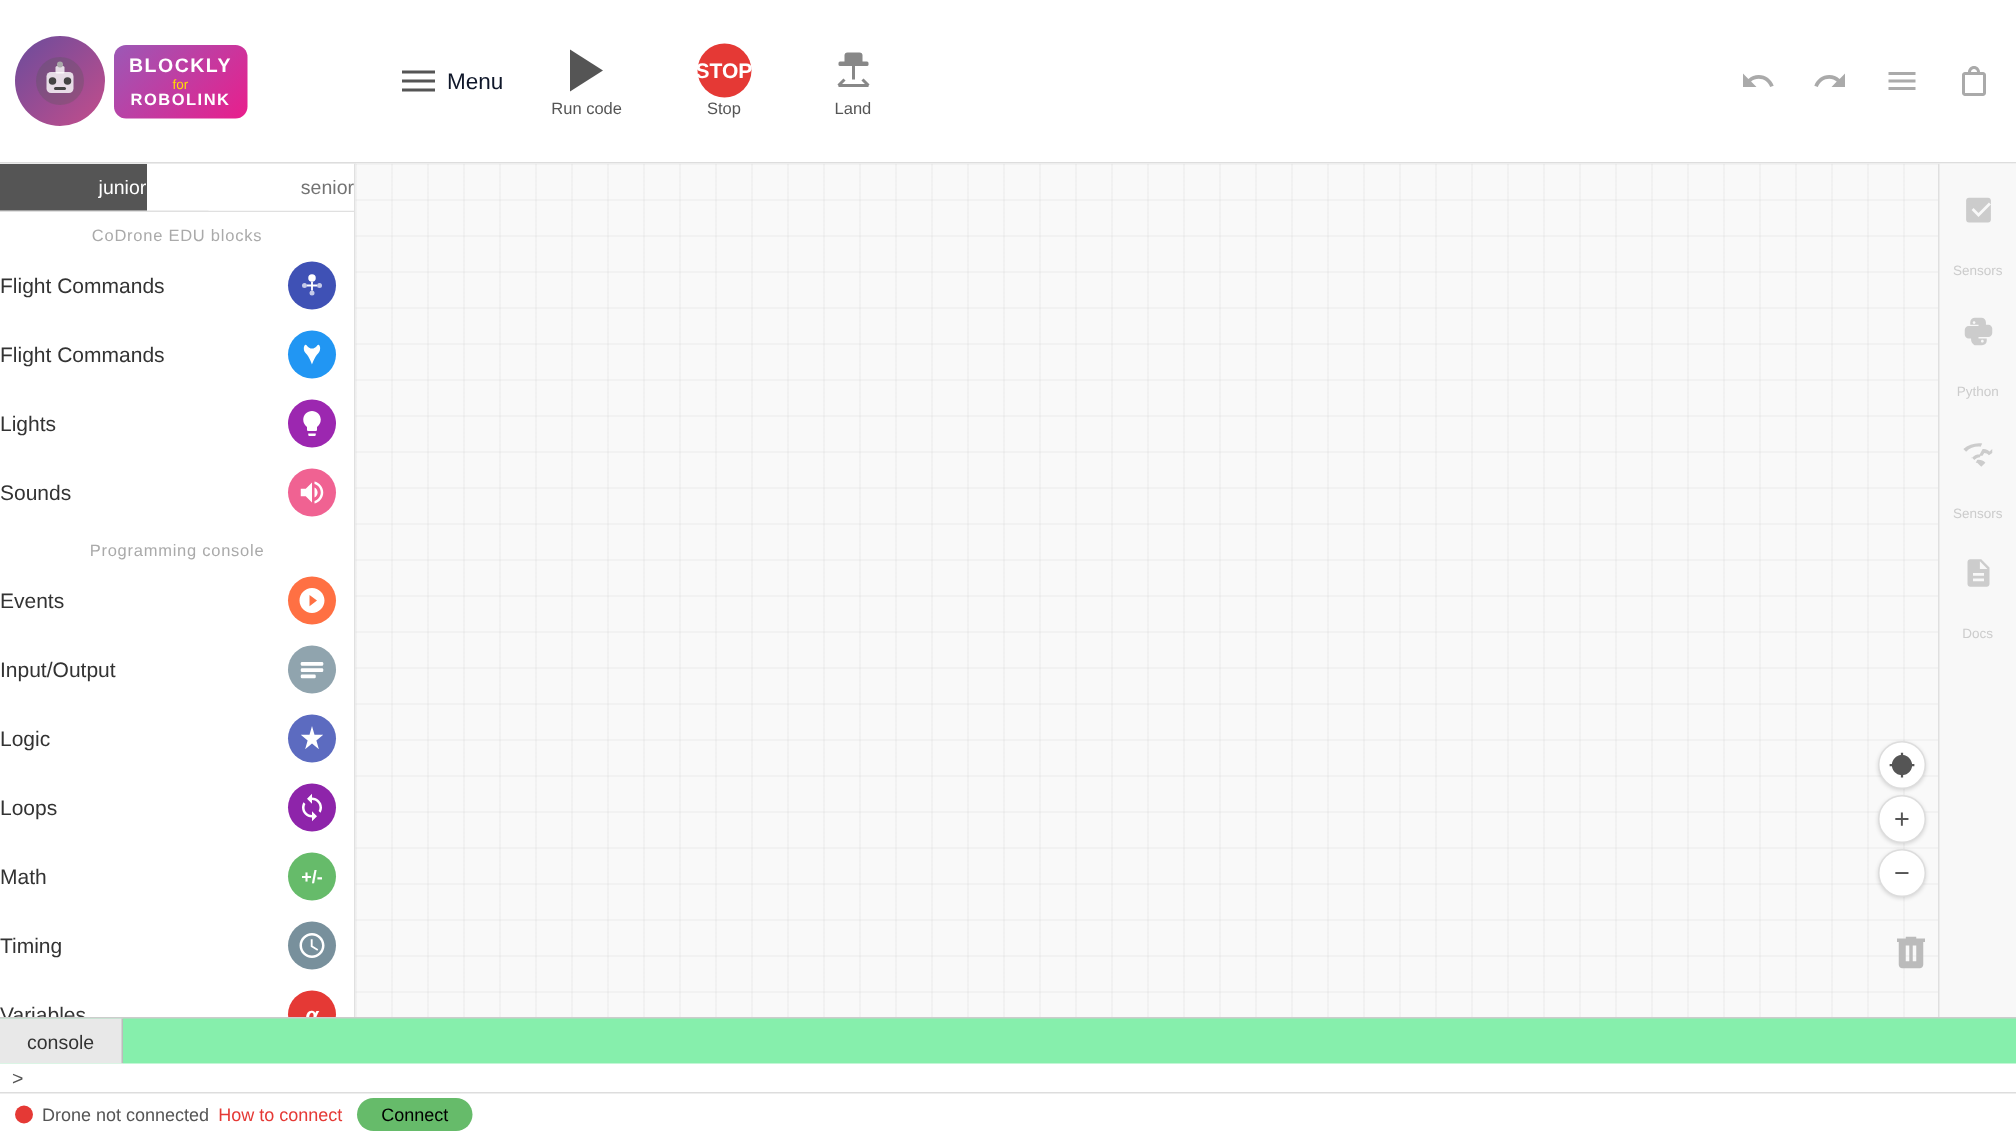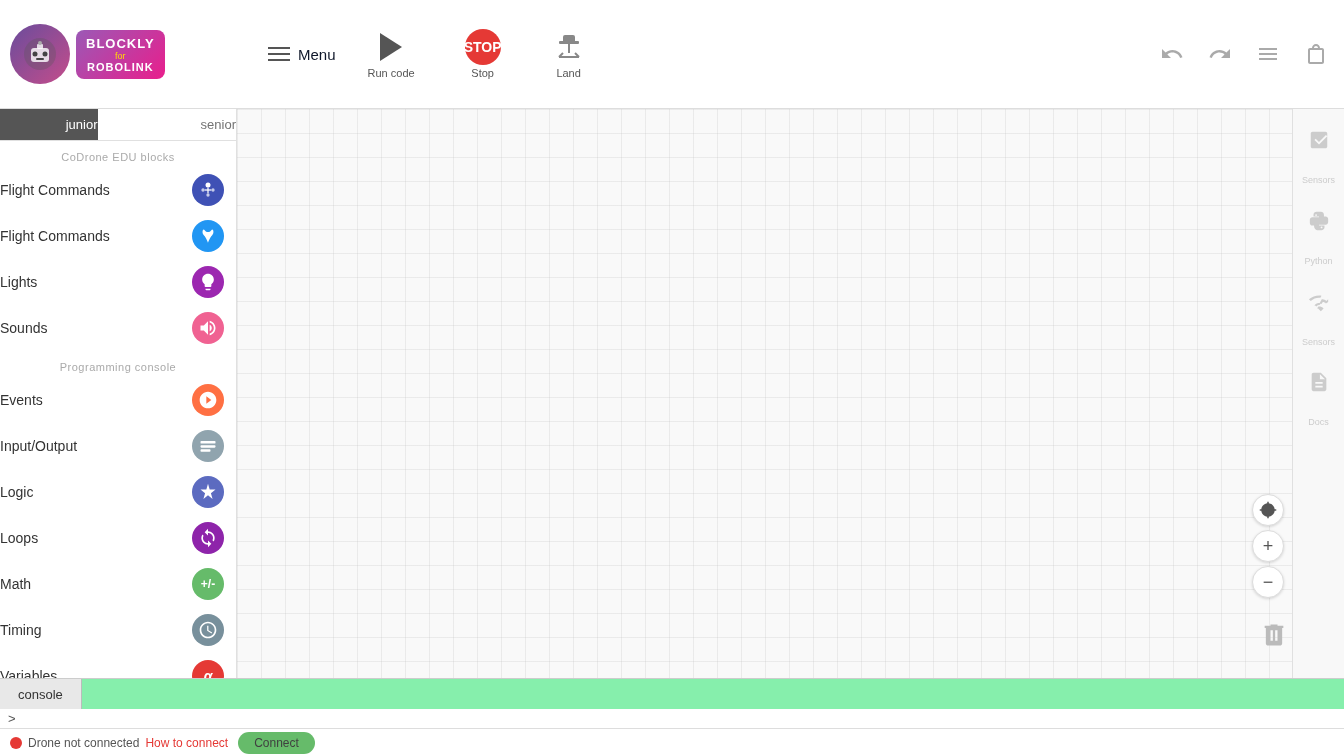--- a/index.html
+++ b/index.html
@@ -232,21 +232,21 @@
       padding: 12px 10px; gap: 10px;
       flex-shrink: 0;
     }
     .drone-status {
       display: flex; align-items: center; gap: 6px;
     }
     .status-dot { width: 12px; height: 12px; border-radius: 50%; background: #e53935; }
     .status-text { font-size: 12px; color: #555; }
     .how-to-connect { font-size: 12px; color: #e53935; cursor: pointer; text-decoration: none; }
     .connect-btn {
-      background: #66bb6a; color: #404040; border: none;
+      background: #66bb6a; color: #000000; border: none;
       border-radius: 14px; padding: 4px 16px;
       font-size: 12px; cursor: pointer;
     }
   </style>
 </head>
 <body>
 
 <div class="toolbar">
   <div class="logo-area">
     <div class="logo-robot">

